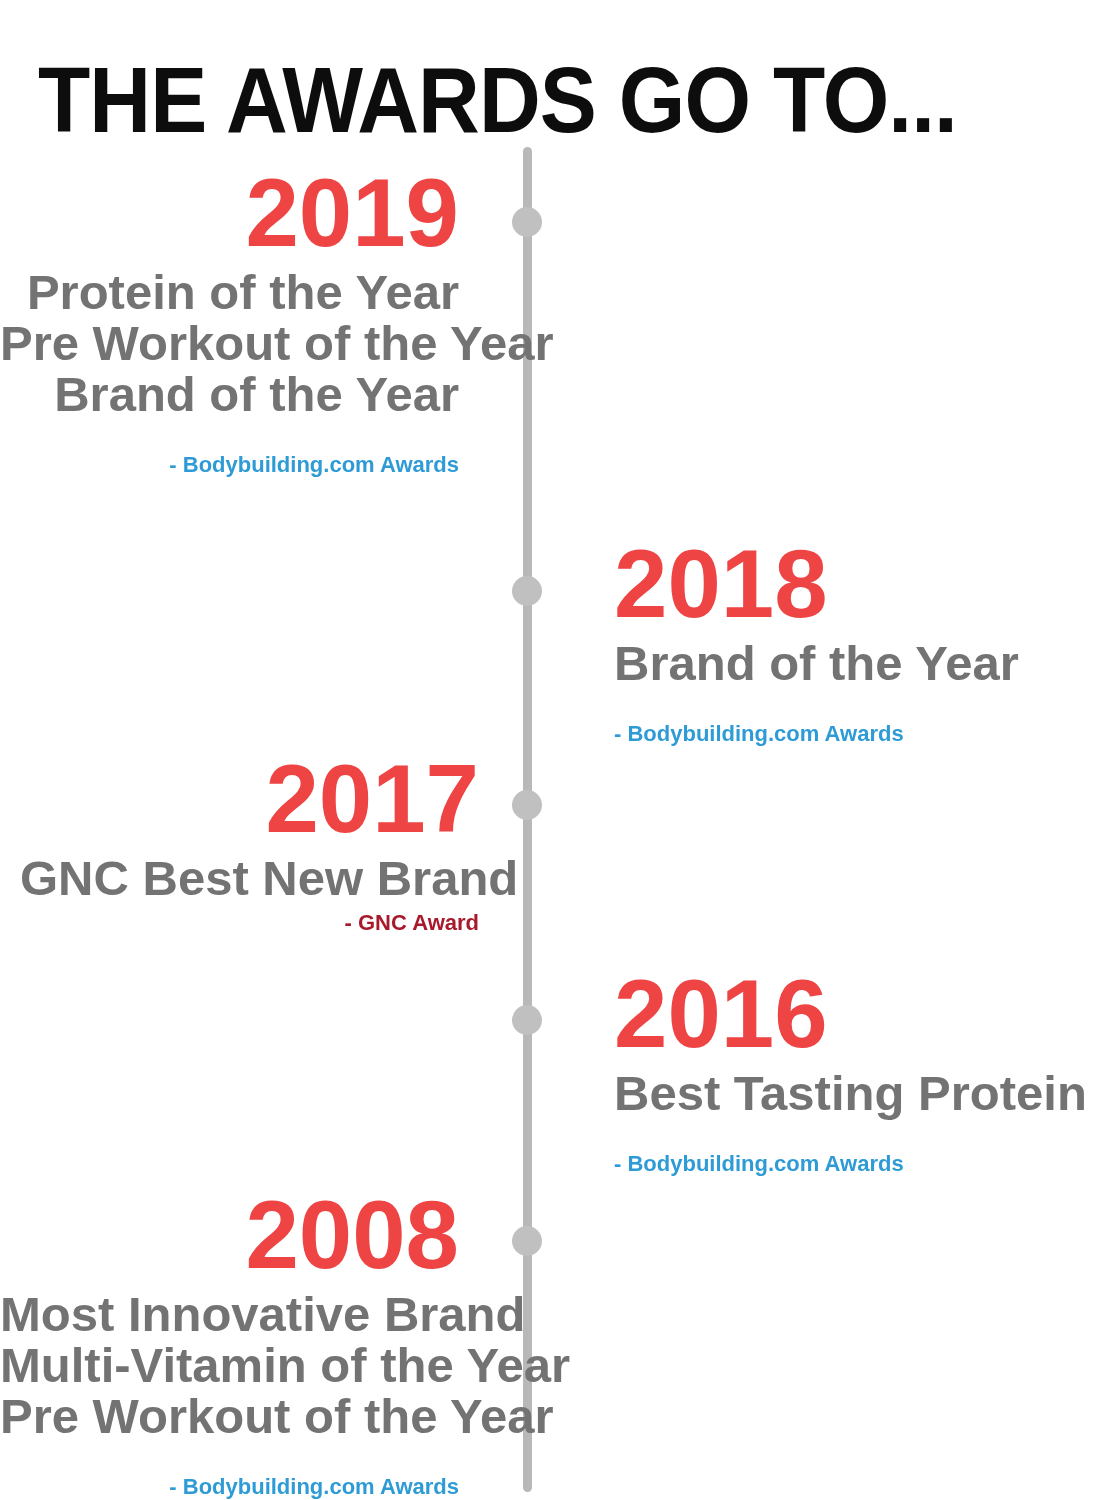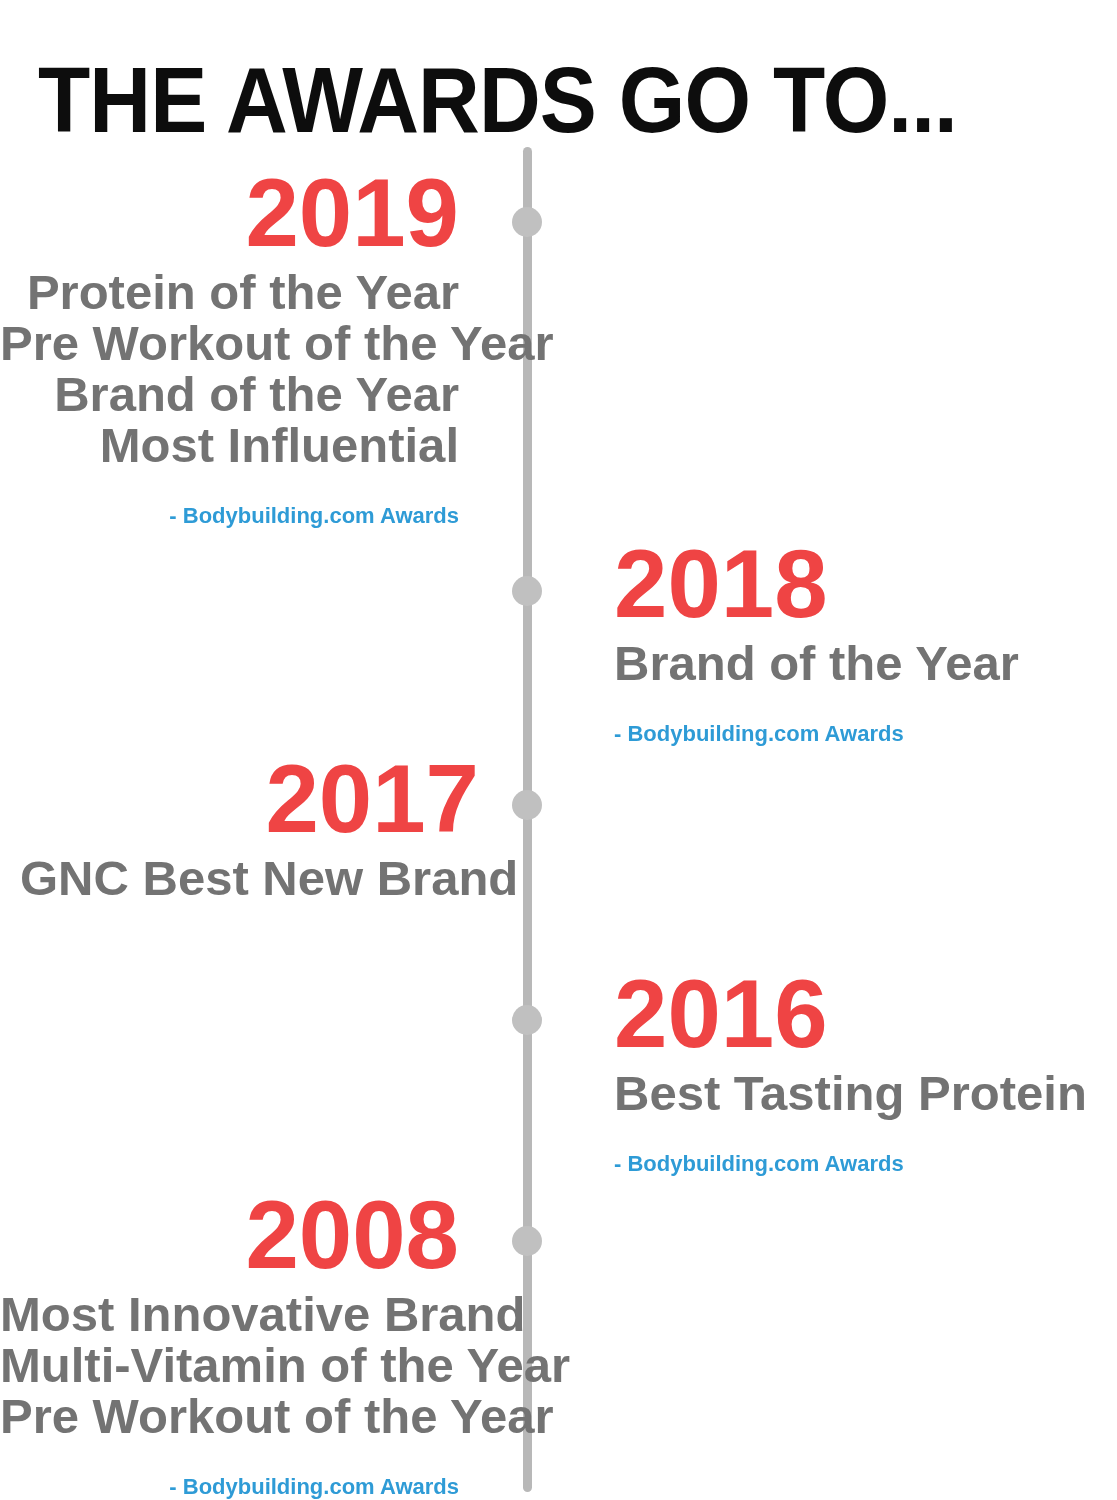--- a/index.html
+++ b/index.html
@@ -114,36 +114,36 @@
 
   <div id="timeline-axis"></div>
 
   <div id="entries-layer">
       <div class="entry side-left" style="top: 163px; padding-right: 12px;">
         <div class="entry-year">2019</div>
         <div class="entry-awards">
           <div class="award-line">Protein of the Year</div>
           <div class="award-line">Pre Workout of the Year</div>
           <div class="award-line">Brand of the Year</div>
-          <div class="award-line">Most Influential</div>
         </div>
         <div class="entry-source src-blue">- Bodybuilding.com Awards</div>
       </div>
       <div class="entry side-right" style="top: 534px;">
         <div class="entry-year">2018</div>
         <div class="entry-awards">
           <div class="award-line">Brand of the Year</div>
         </div>
         <div class="entry-source src-blue">- Bodybuilding.com Awards</div>
       </div>
       <div class="entry side-left" style="top: 749px; padding-right: 12px; padding-left: 20px;">
         <div class="entry-year">2017</div>
         <div class="entry-awards">
           <div class="award-line">GNC Best New Brand</div>
         </div>
+        <div class="entry-source src-red">- GNC Award</div>
       </div>
       <div class="entry side-right" style="top: 964px;">
         <div class="entry-year">2016</div>
         <div class="entry-awards">
           <div class="award-line">Best Tasting Protein Powder</div>
         </div>
         <div class="entry-source src-blue">- Bodybuilding.com Awards</div>
       </div>
       <div class="entry side-left" style="top: 1185px; padding-right: 12px;">
         <div class="entry-year">2008</div>

